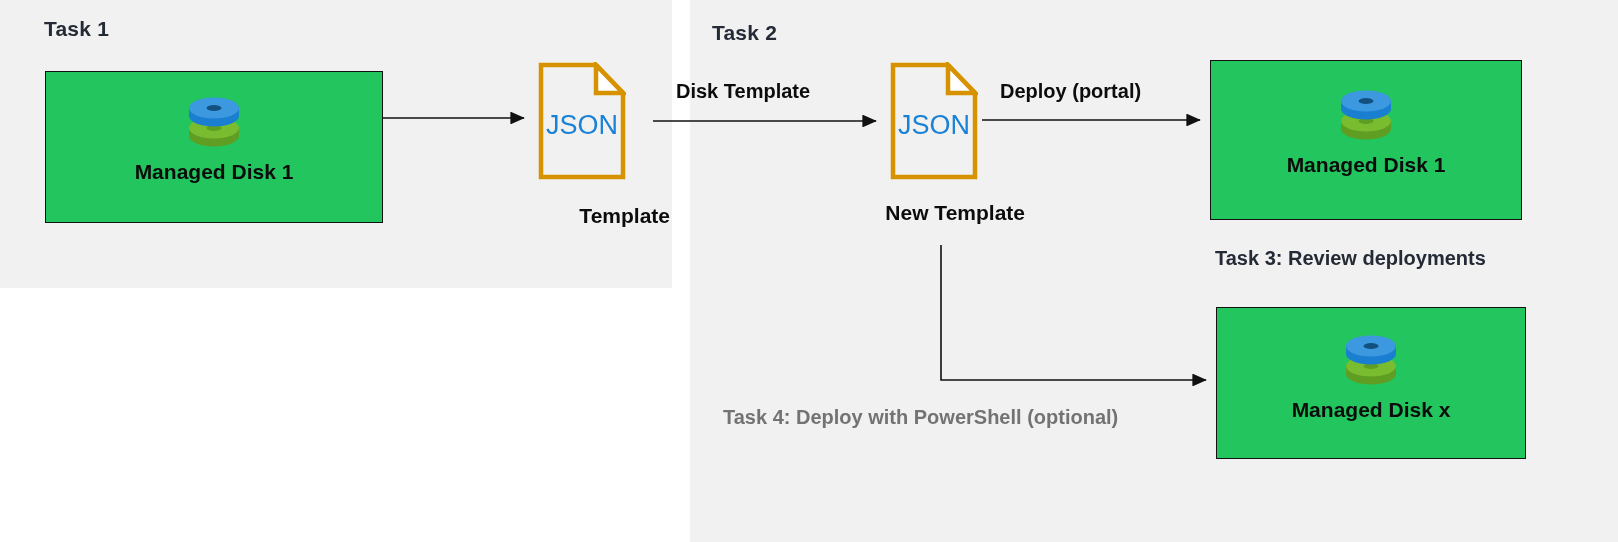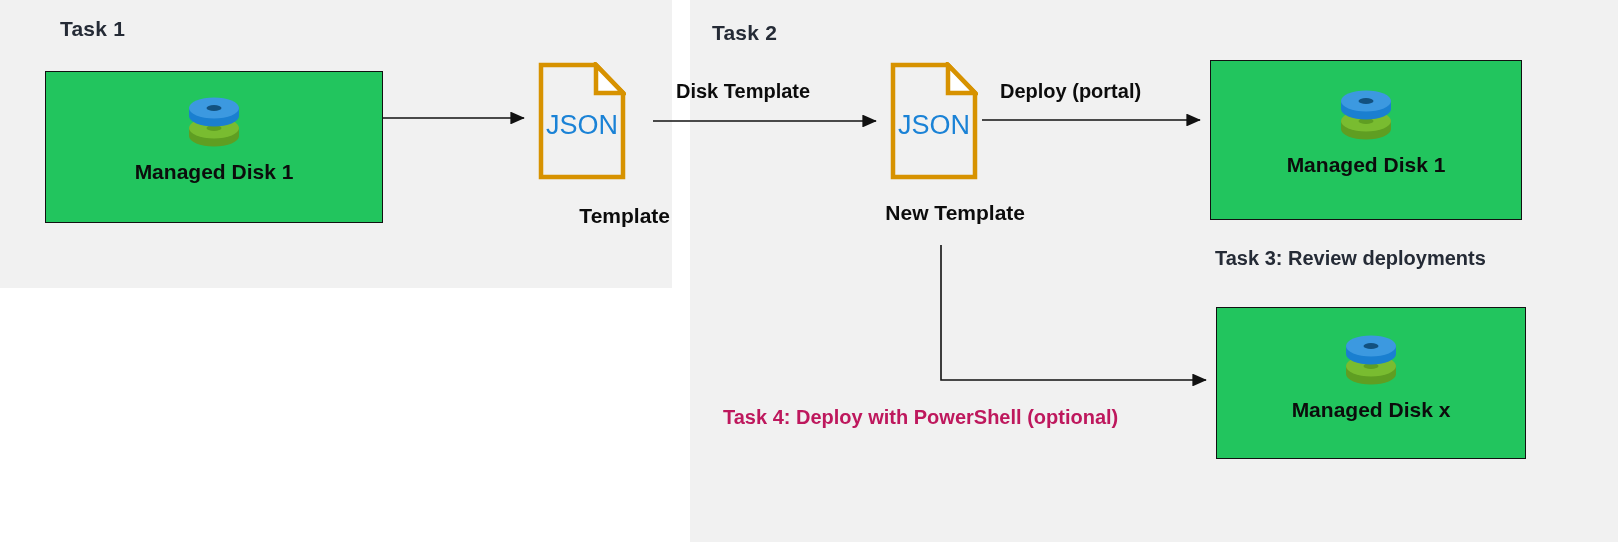--- a/index.html
+++ b/index.html
@@ -28,21 +28,21 @@
 
   
   .task-heading {
     position: absolute;
     font-size: 21px;
     font-weight: bold;
     color: #252b36;
     letter-spacing: 0.2px;
     white-space: nowrap;
   }
-  #label-task1 { left: 60px;  top: 17px; }
+  #label-task1 { left: 44px;  top: 17px; }
   #label-task2 { left: 712px; top: 21px; }
 
   #label-task3 {
     position: absolute;
     left: 1215px;
     top: 247px;
     font-size: 20px;
     font-weight: bold;
     color: #252b36;
     white-space: nowrap;
@@ -116,21 +116,21 @@
   #label-edit-template { left: 676px;  top: 80px; }
   #label-deploy-portal { left: 1000px; top: 80px; }
 
   
   #optional-tasks {
     position: absolute;
     left: 723px;
     top: 403px;
     font-size: 20px;
     font-weight: bold;
-    color: #be185d;
+    color: #737373;
     line-height: 1.45;
     white-space: nowrap;
   }
   #optional-tasks div { white-space: nowrap; }
 
   
   #connectors {
     position: absolute;
     left: 0;
     top: 0;

